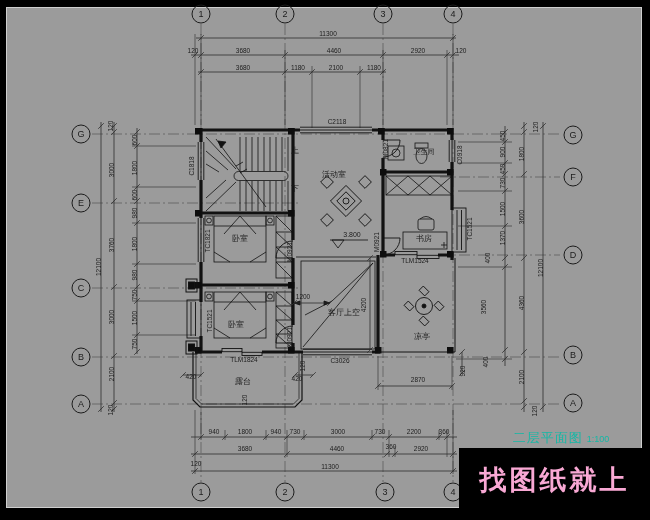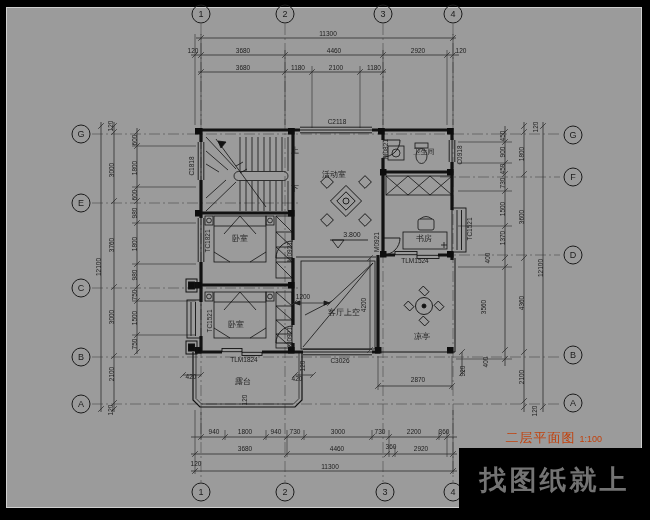--- a/index.html
+++ b/index.html
@@ -2,29 +2,29 @@
 <html><head>
 <meta charset="utf-8">
 <style>
   html,body{margin:0;padding:0;}
   body{width:650px;height:520px;background:#000;position:relative;overflow:hidden;
        font-family:"Liberation Sans","DejaVu Sans",sans-serif;}
   .sheet{position:absolute;left:6px;top:7px;width:636px;height:501px;
          background:#9b9b9b;border:1px solid #cfcfcf;box-sizing:border-box;}
   svg{position:absolute;left:0;top:0;}
   svg text{fill:#1c1c1c;font-family:"Liberation Sans","DejaVu Sans",sans-serif;}
-  .title-block{position:absolute;left:472px;top:428px;width:130px;
-               color:#c2410c;border-bottom:1.5px solid #1c1c1c;
-               padding-bottom:2px;text-align:right;white-space:nowrap;}
+  .title-block{position:absolute;left:496px;top:428px;width:130px;
+               color:#14b8a6;border-bottom:1.5px solid #1c1c1c;
+               padding-bottom:2px;text-align:center;white-space:nowrap;}
   .title-block .t{font-size:13px;letter-spacing:1px;}
   .title-block .s{font-size:9px;margin-left:4px;}
   .watermark{position:absolute;left:459px;top:448px;width:191px;height:64px;
              background:#000;display:flex;flex-direction:column;align-items:center;
              justify-content:center;line-height:1.05;}
-  .watermark .w1{color:#737373;font-size:27px;font-weight:bold;letter-spacing:3px;}
+  .watermark .w1{color:#f9a8d4;font-size:27px;font-weight:bold;letter-spacing:3px;}
   .watermark .w2{color:#2b35c8;font-size:20px;font-weight:bold;letter-spacing:1px;}
 </style>
 </head>
 <body>
 
 <div class="sheet"></div>
 
 <svg id="plan-svg" width="650" height="520" viewBox="0 0 650 520">
 
   <g stroke="#4a4a4a" stroke-width="0.6" stroke-dasharray="11 3 2 3" fill="none">

